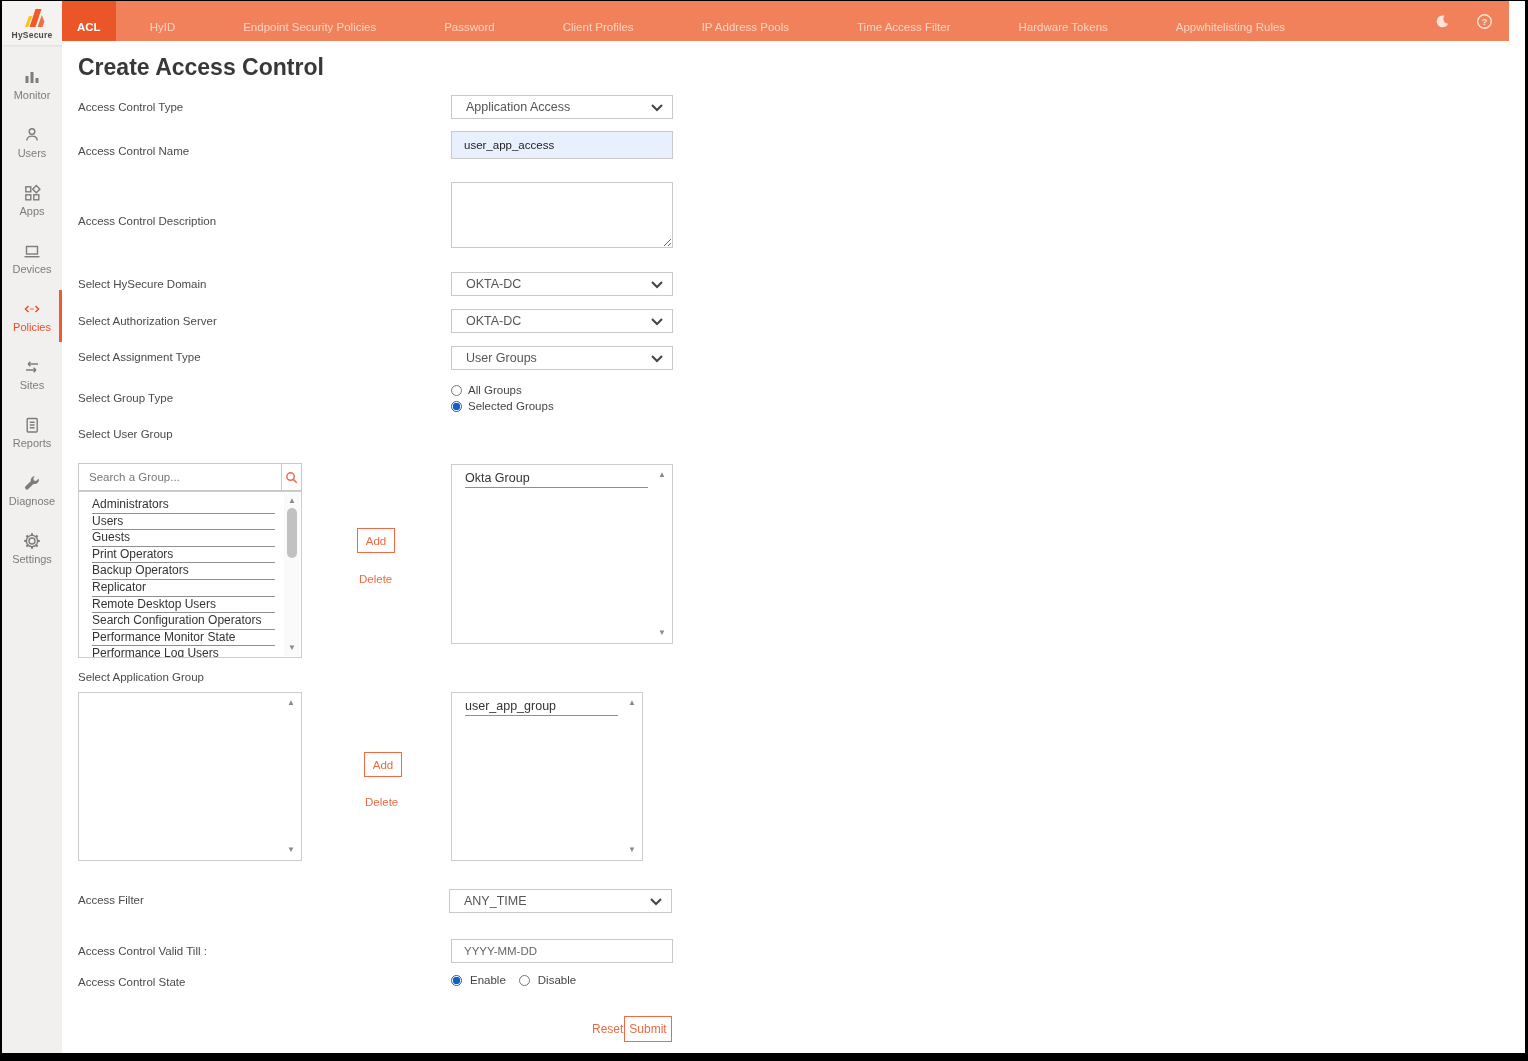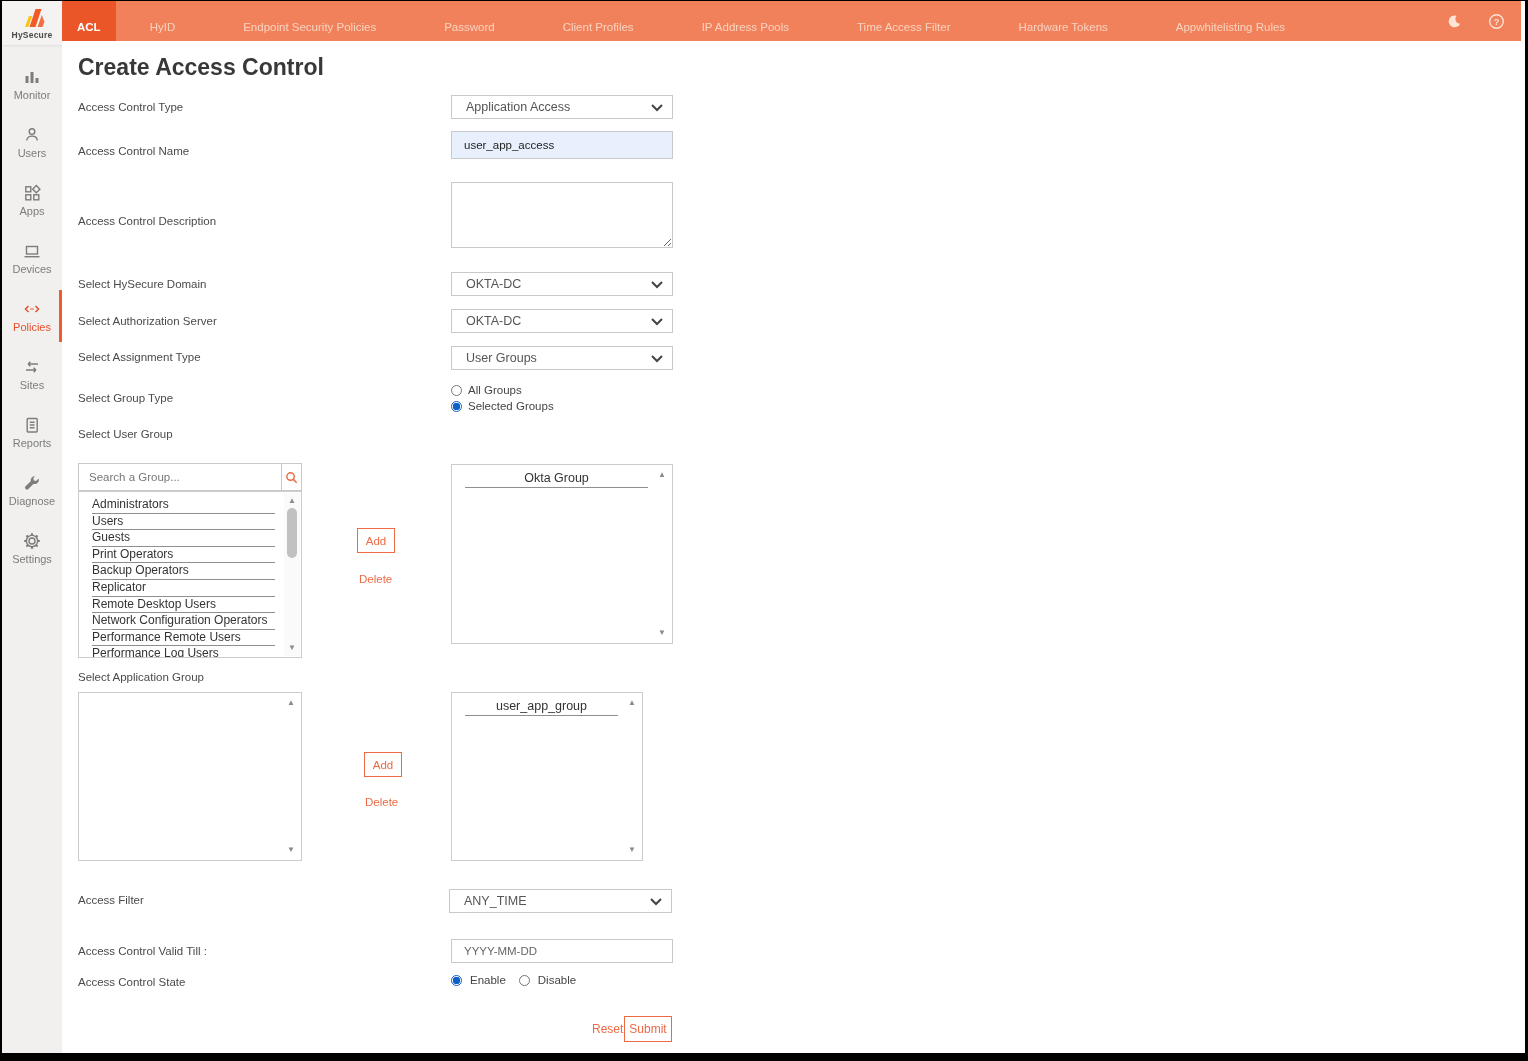--- a/index.html
+++ b/index.html
@@ -10,42 +10,42 @@
   .sidecol{position:absolute;left:0;top:0;bottom:0;width:60px;background:#f1f0ef;}
   .logo{height:44px;background:#f4f3f2;display:flex;flex-direction:column;align-items:center;justify-content:center;box-shadow:0 1px 2px rgba(0,0,0,.08);}
   .logo .brand{font-size:8.5px;font-weight:bold;color:#4a4a4a;margin-top:1px;letter-spacing:.2px;}
   .nav{display:flex;flex-direction:column;margin-top:10px;}
   .nav-item{position:relative;height:58px;display:flex;flex-direction:column;align-items:center;justify-content:center;cursor:pointer;}
   .nav-item .nav-label{font-size:11px;color:#7c7c7c;margin-top:3px;}
   .nav-item svg{display:block;}
   .nav-item.active .nav-label{color:#e8502d;}
   .nav-item.active::after{content:"";position:absolute;right:0;top:3px;bottom:3px;width:3px;background:#ef5a2e;}
   
-  .topbar{position:absolute;left:60px;right:4px;top:0;height:52px;background:#f0815b;display:flex;align-items:stretch;}
+  .topbar{position:absolute;left:60px;right:16px;top:0;height:52px;background:#f0815b;display:flex;align-items:stretch;}
   .tab{display:flex;align-items:center;padding:0 34px;font-size:11.5px;color:#fad3c0;cursor:pointer;white-space:nowrap;}
   .tab.active{background:#eb5628;color:#fff;font-weight:bold;padding:0 15px;}
   .topbar-icons{position:absolute;right:16px;top:0;height:40px;display:flex;align-items:center;gap:26px;}
   
   .main{position:absolute;left:60px;top:40px;right:0;bottom:0;background:#fff;}
   .page-title{position:absolute;left:16px;top:13px;font-size:23px;font-weight:bold;color:#383838;}
   .flabel{position:absolute;left:16px;font-size:11.5px;color:#4a4a4a;white-space:nowrap;}
   .sel{position:absolute;width:222px;height:24px;box-sizing:border-box;border:1px solid #c9c9c9;background:#fff;
        display:flex;align-items:center;padding-left:14px;font-size:12.5px;color:#555;cursor:pointer;}
   .sel svg{position:absolute;right:9px;top:8px;}
   .tinput{position:absolute;box-sizing:border-box;border:1px solid #c9c9c9;font-family:"Liberation Sans",sans-serif;
           font-size:11.5px;color:#222;padding:0 12px;outline:none;}
   .tinput::placeholder{color:#666;}
   textarea.tarea{position:absolute;box-sizing:border-box;border:1px solid #c9c9c9;width:222px;height:66px;resize:both;outline:none;font-family:"Liberation Sans",sans-serif;font-size:12px;}
   .radio-row{position:absolute;display:flex;align-items:center;gap:6px;font-size:11.5px;color:#444;}
   .rdot{width:11px;height:11px;border-radius:50%;box-sizing:border-box;border:1px solid #767676;background:#fff;flex:0 0 auto;}
   .rdot.checked{border:1px solid #0f62c5;background:radial-gradient(circle,#0f62c5 0 55%,#fff 62%);}
   .listbox{position:absolute;box-sizing:border-box;border:1px solid #ccc;background:#fff;overflow:hidden;}
   .lb-item{height:15.6px;line-height:14px;margin:0 26px 0 13px;font-size:12px;color:#333;border-bottom:1px solid #8f8f8f;cursor:pointer;}
   .lb-pad{height:5px;}
-  .lb-narrow .lb-item{margin-right:24px;text-align:center;}
+  .lb-narrow .lb-item{margin-right:24px;}
   .arr{position:absolute;font-size:8px;color:#8a8a8a;line-height:8px;}
   .scrollbar{position:absolute;top:1px;right:1px;bottom:1px;width:16px;background:#fafafa;}
   .sb-thumb{position:absolute;top:15px;left:3px;width:10px;height:50px;background:#c1c1c1;border-radius:5px;}
   .searchwrap{position:absolute;left:16px;top:422px;width:224px;height:28px;box-sizing:border-box;border:1px solid #c9c9c9;display:flex;background:#fff;}
   .searchwrap input{flex:1;border:none;outline:none;padding:0 10px;font-size:11.5px;color:#444;font-family:Liberation Sans, sans-serif;min-width:0;}
   .searchwrap input::placeholder{color:#777;}
   .search-btn{width:19px;border-left:1px solid #c9c9c9;display:flex;align-items:center;justify-content:center;cursor:pointer;}
   .obtn{position:absolute;box-sizing:border-box;border:1px solid #ed6a45;background:#fff;color:#ed6a45;
         font-size:11.5px;display:flex;align-items:center;justify-content:center;cursor:pointer;font-family:"Liberation Sans",sans-serif;}
   .olink{position:absolute;color:#ed6a45;font-size:11.5px;cursor:pointer;}
@@ -224,22 +224,22 @@
 
     <div class="listbox" style="left:16px;top:450px;width:224px;height:167px">
       <div class="lb-pad"></div>
       <div class="lb-item">Administrators</div>
       <div class="lb-item">Users</div>
       <div class="lb-item">Guests</div>
       <div class="lb-item">Print Operators</div>
       <div class="lb-item">Backup Operators</div>
       <div class="lb-item">Replicator</div>
       <div class="lb-item">Remote Desktop Users</div>
-      <div class="lb-item">Network Configuration Operators</div>
-      <div class="lb-item">Performance Remote Users</div>
+      <div class="lb-item">Search Configuration Operators</div>
+      <div class="lb-item">Performance Monitor State</div>
       <div class="lb-item">Performance Log Users</div>
       <div class="scrollbar">
         <span class="arr" style="top:4px;left:4px">▲</span>
         <div class="sb-thumb"></div>
         <span class="arr" style="bottom:4px;left:4px">▼</span>
       </div>
     </div>
 
     <div class="obtn" style="left:295px;top:487px;width:38px;height:25px">Add</div>
     <div class="olink" style="left:297px;top:532px">Delete</div>

